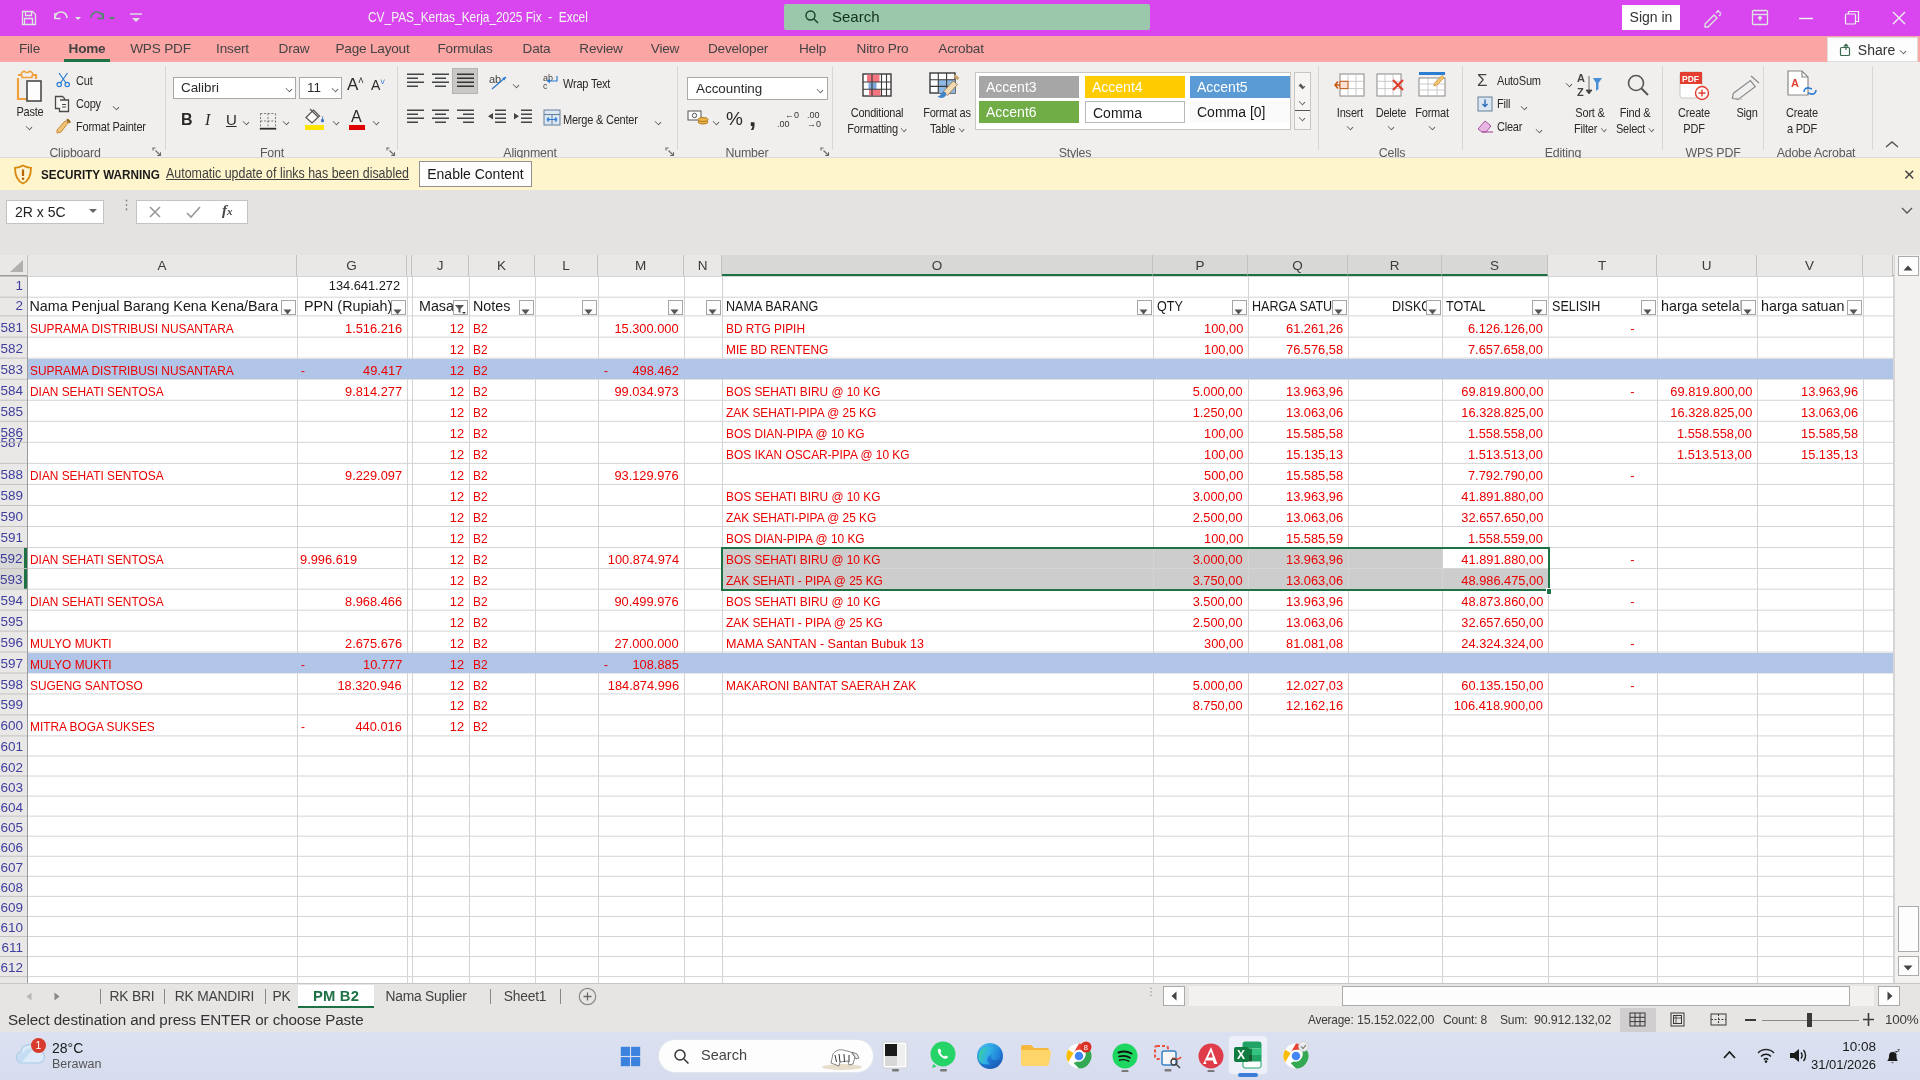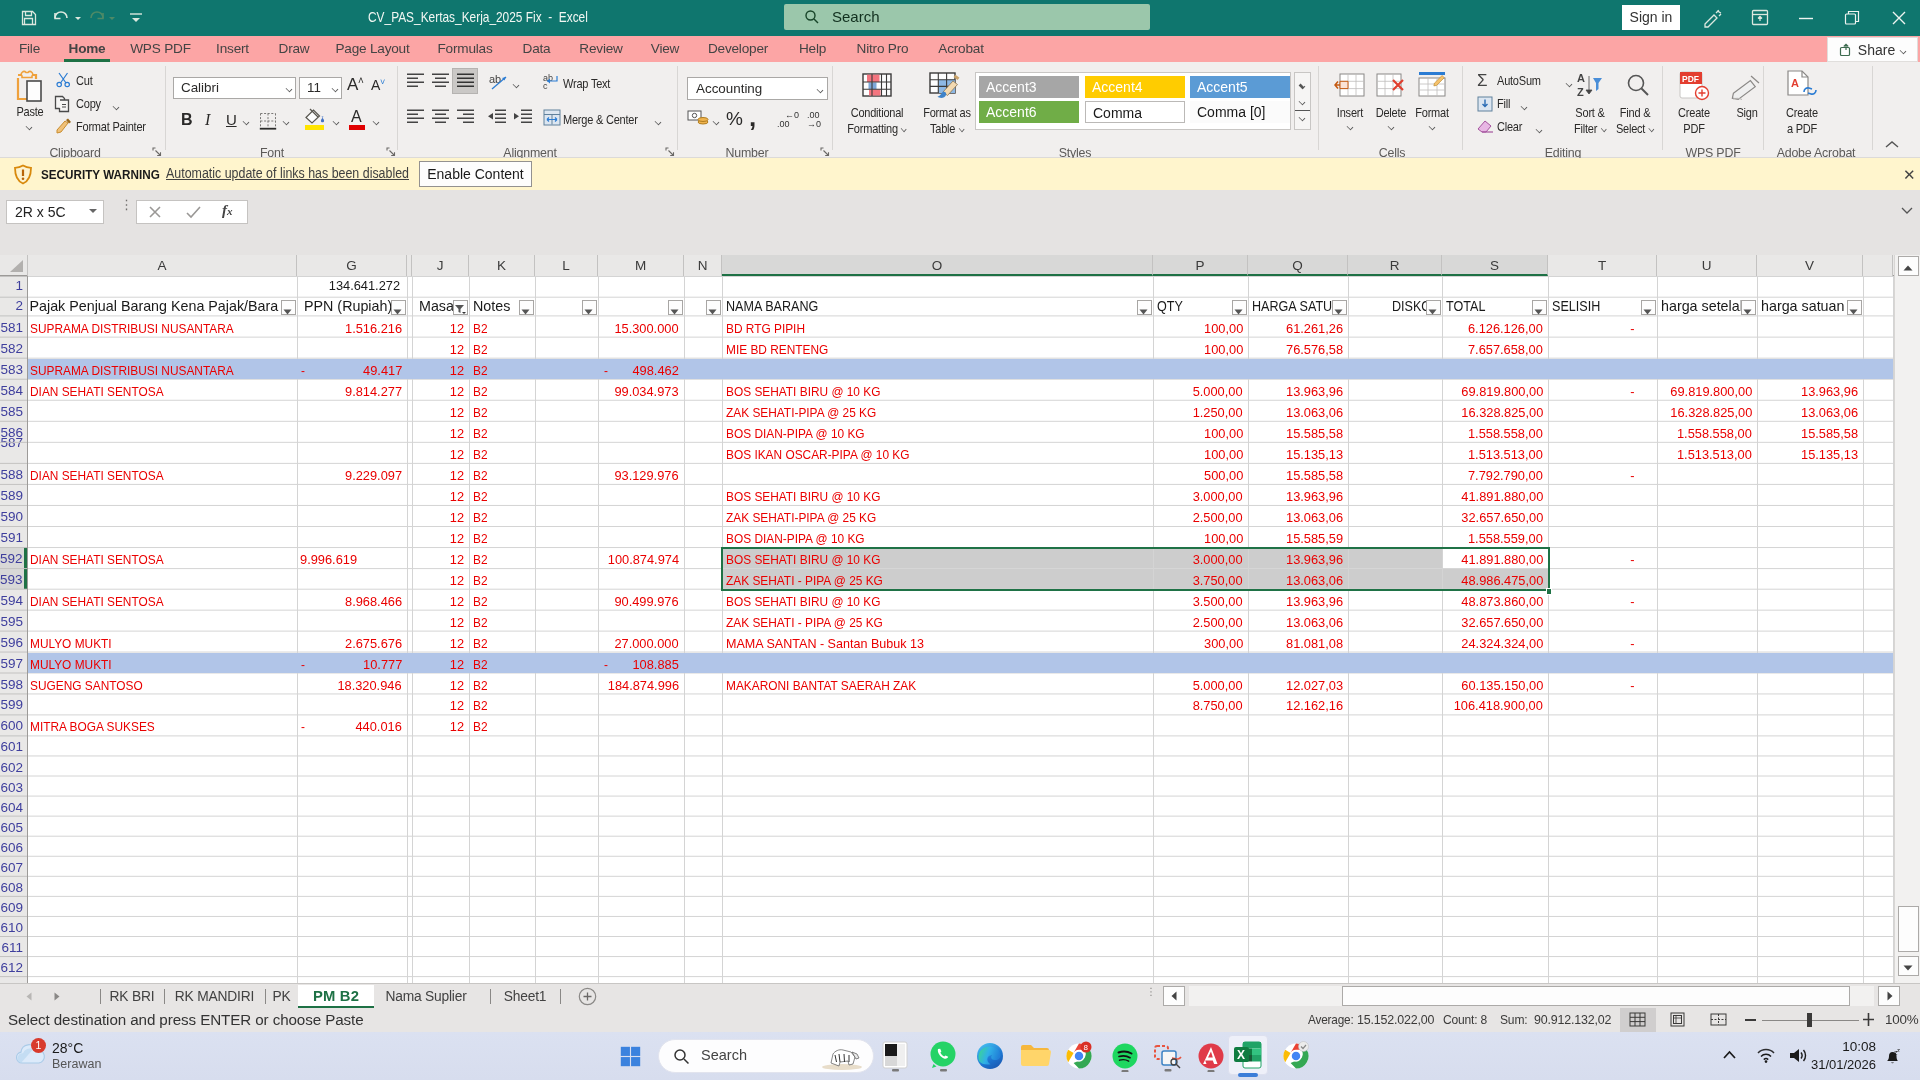--- a/index.html
+++ b/index.html
@@ -1,18 +1,18 @@
 <!DOCTYPE html>
 <html><head><meta charset="utf-8">
 <style>
 *{margin:0;padding:0;box-sizing:border-box;}
 html,body{width:1920px;height:1080px;overflow:hidden;}
 body{font-family:"Liberation Sans",sans-serif;position:relative;background:#fff;}
 .ab{position:absolute;}
-#titlebar{left:0;top:0;width:1920px;height:48px;background:#0f766e;}
+#titlebar{left:0;top:0;width:1920px;height:48px;background:#d946ef;}
 #ttl{color:#f2f7f3;font-size:14.5px;}
 #searchbox{left:784px;top:4px;width:366px;height:26px;background:#9bc7ab;border-radius:2px;color:#11301e;font-size:15px;}
 #tabrow{left:0;top:36px;width:1920px;height:26px;background:#fca5a5;}
 .rtab{position:absolute;top:0;height:26px;line-height:26px;font-size:13.6px;color:#444;text-align:center;letter-spacing:-0.2px;}
 #tabHome{font-weight:700;}
 #tabHome:after{content:"";position:absolute;left:2px;right:2px;bottom:0px;height:3px;background:#1e7145;}
 #ribbon{left:0;top:62px;width:1920px;height:96px;background:#f1efee;border-bottom:1px solid #dcdad8;}
 .grplabel{position:absolute;top:84px;font-size:12.4px;color:#5c5a58;text-align:center;letter-spacing:-0.2px;}
 .gdiv{position:absolute;top:4px;height:84px;width:1px;background:#d8d6d4;}
 .launch{position:absolute;top:85px;width:10px;height:10px;}
@@ -622,21 +622,21 @@
       <path d="M0 640.4399999999999H27" stroke="#c3c2c1" stroke-width="1"></path>
       <path d="M0 660.5H27" stroke="#c3c2c1" stroke-width="1"></path>
       <path d="M0 680.56H27" stroke="#c3c2c1" stroke-width="1"></path>
       <path d="M0 700.6199999999999H27" stroke="#c3c2c1" stroke-width="1"></path>
       <path d="M0 720.6799999999998H27" stroke="#c3c2c1" stroke-width="1"></path>
       <path d="M27.5 0V707" stroke="#9c9a98" stroke-width="1"></path>
     </svg>
     <div class="ab" style="left:28px;top:103.7px;width:1865px;height:20.0px;background:#b1c5e8;"></div>
     <div class="ab" style="left:28px;top:397.5px;width:1865px;height:20.0px;background:#b1c5e8;"></div>
     <div class="cell blk" style="left:297px;top:21.0px;width:110px;height:20.7px;line-height:20.7px;text-align:right;padding-right:7px;"><span class="sR">134.641.272</span></div>
-    <div class="cell blk" style="left:28px;top:41.7px;width:254px;height:18.7px;line-height:19.7px;text-align:left;padding-left:1.5px;font-size:14.3px;"><span class="">Pajak Penjual Barang Kena Pajak/Bara</span></div>
+    <div class="cell blk" style="left:28px;top:41.7px;width:254px;height:18.7px;line-height:19.7px;text-align:left;padding-left:1.5px;font-size:14.3px;"><span class="">Nama Penjual Barang Kena Kena/Bara</span></div>
     <div class="fbtn" style="left:280.5px;top:44.7px;"><svg width="10" height="6" viewBox="0 0 10 6" style="margin-top:3.5px">
         <path d="M0.5 0.5h8L4.5 5.5z" fill="#555"></path>
       </svg></div>
     <div class="cell blk" style="left:297px;top:41.7px;width:95px;height:18.7px;line-height:19.7px;text-align:left;padding-left:7px;font-size:14.3px;"><span class="">PPN (Rupiah)</span></div>
     <div class="fbtn" style="left:390.5px;top:44.7px;"><svg width="10" height="6" viewBox="0 0 10 6" style="margin-top:3.5px">
         <path d="M0.5 0.5h8L4.5 5.5z" fill="#555"></path>
       </svg></div>
     <div class="cell blk" style="left:412px;top:41.7px;width:42px;height:18.7px;line-height:19.7px;text-align:left;padding-left:7px;font-size:14.3px;"><span class="">Masa</span></div>
     <div class="fbtn" style="left:452.5px;top:44.7px;"><svg width="12" height="11" viewBox="0 0 12 11" style="margin-top:1.5px">
         <path d="M1 1h9L6.5 5v4L4.5 8V5z" fill="#555"></path>

